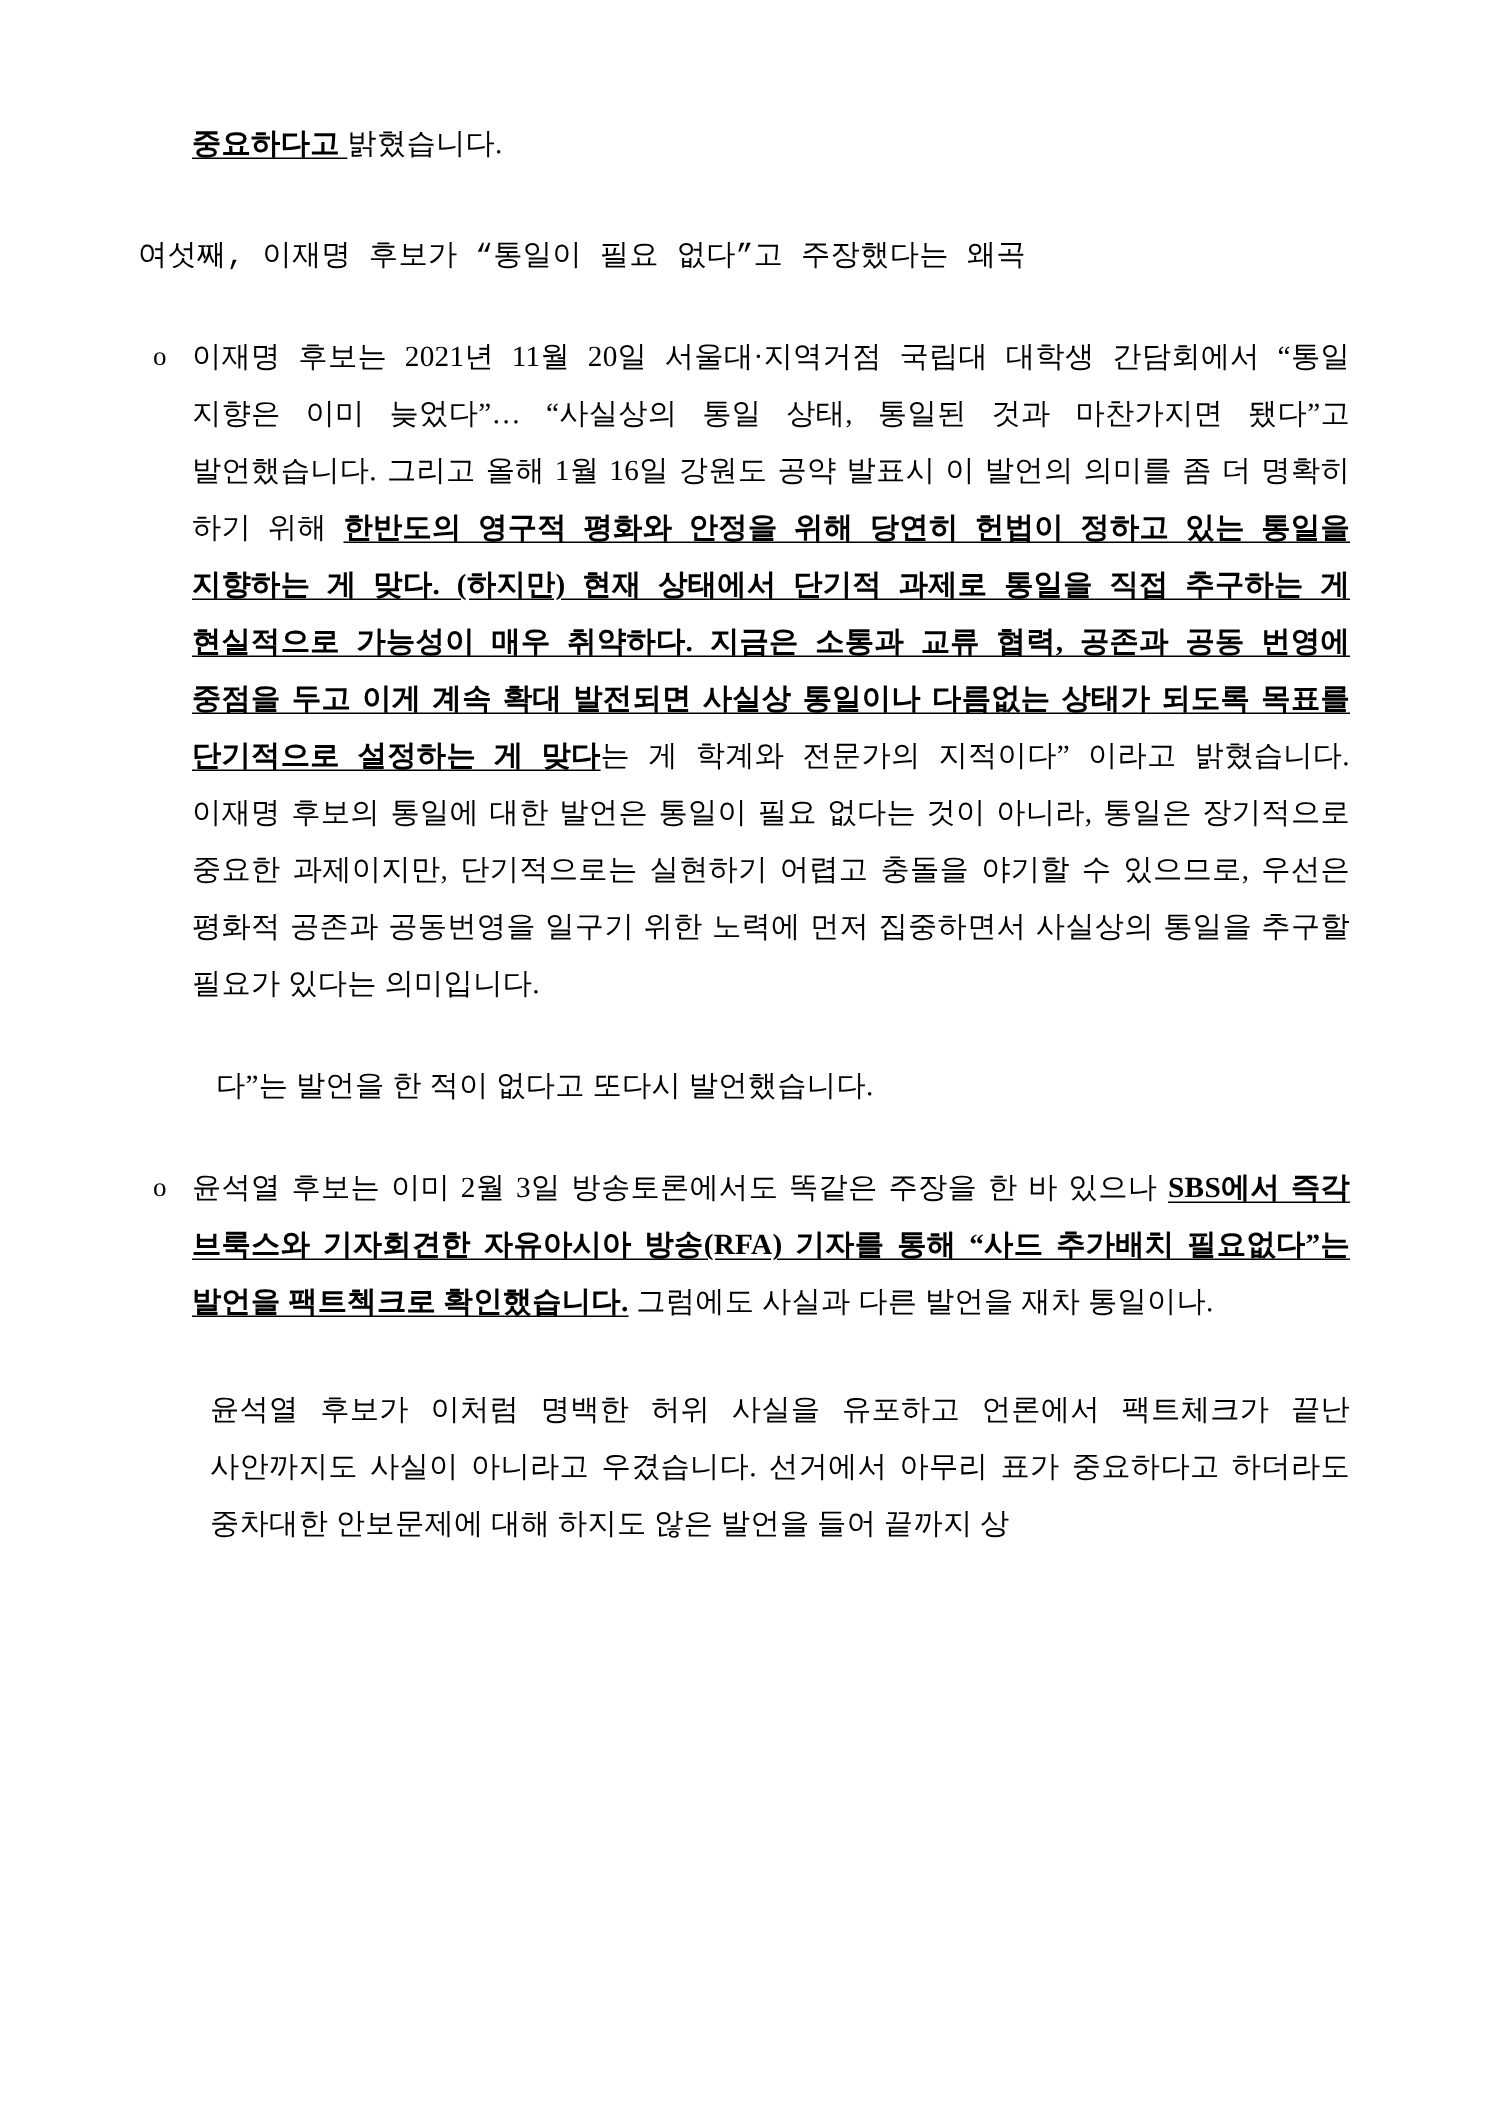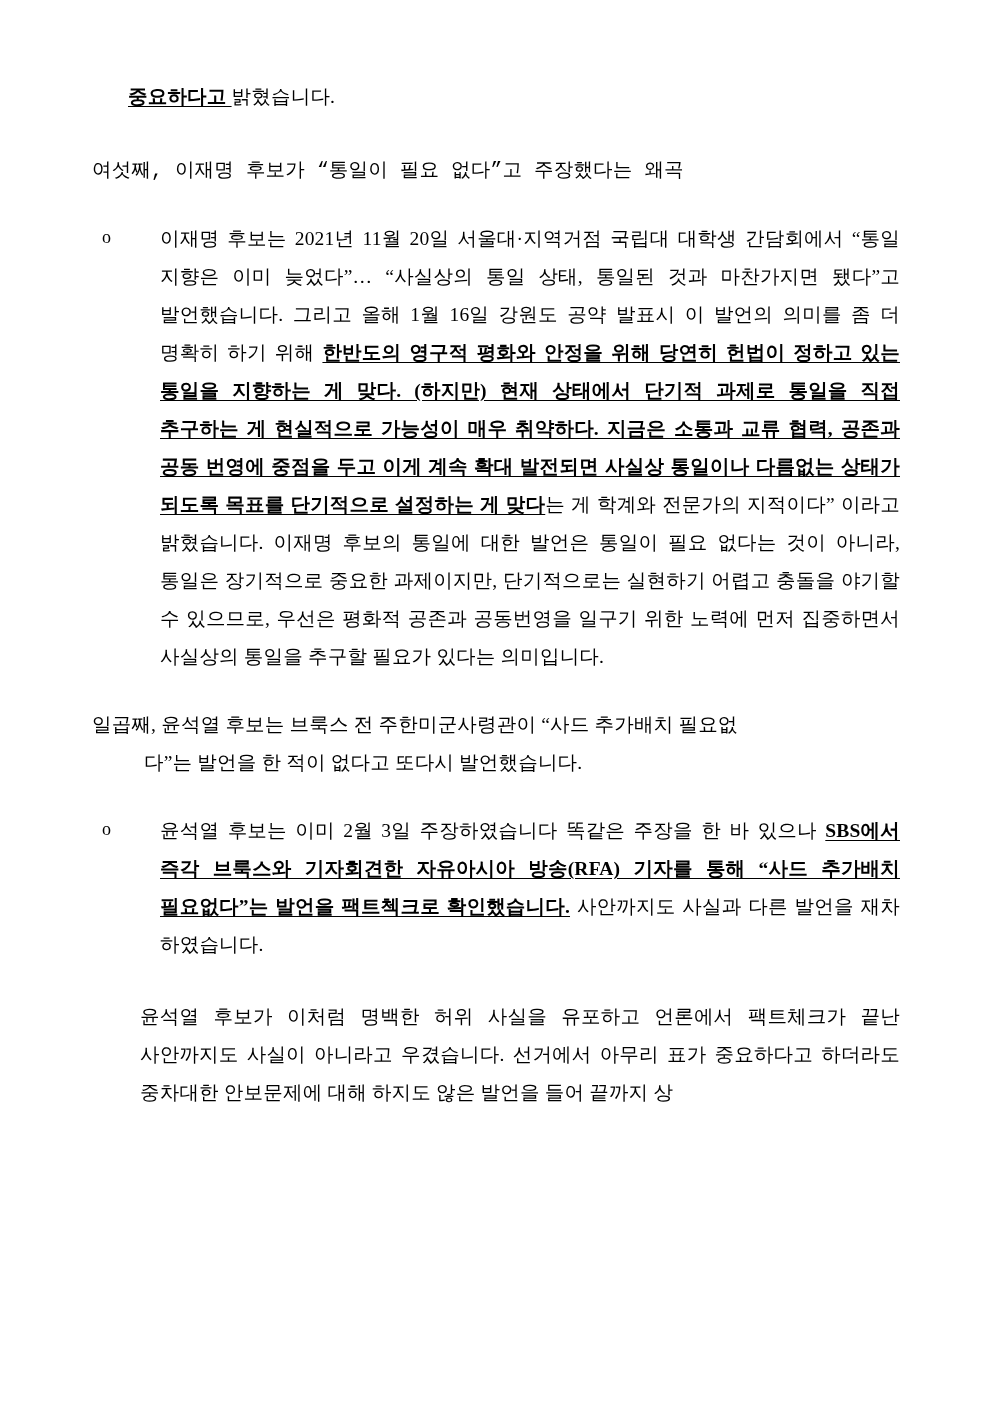--- a/index.html
+++ b/index.html
@@ -51,21 +51,20 @@
     padding-left: 10px;
     box-sizing: border-box;
     font-size: 18px;
     line-height: 1.95;
   }
   .bullet-body {
     flex: 1 1 auto;
     text-align: justify;
     text-justify: inter-character;
     word-break: keep-all;
-    margin-left: 32px;
   }
   .p-seven {
     margin-bottom: 30px;
   }
   .p-seven .lead {
     display: block;
     text-align: justify;
   }
   .indent-center {
     display: block;
@@ -98,27 +97,26 @@
     <p class="p p-heading">여섯째, 이재명 후보가 “통일이 필요 없다”고 주장했다는 왜곡</p>
 
     <div class="bullet-block">
       <span class="bullet-mark">o</span>
       <div class="bullet-body">
         <span>이재명 후보는    2021년 11월 20일 서울대·지역거점 국립대 대학생 간담회에서 “통일 지향은 이미 늦었다”… “사실상의 통일 상태, 통일된 것과 마찬가지면 됐다”고 발언했습니다. 그리고 올해 1월 16일 강원도 공약 발표시 이 발언의 의미를 좀 더 명확히 하기 위해 </span><span class="bu">한반도의 영구적 평화와 안정을 위해 당연히 헌법이 정하고 있는 통일을 지향하는 게 맞다. (하지만) 현재 상태에서 단기적 과제로 통일을 직접 추구하는 게 현실적으로 가능성이 매우 취약하다. 지금은 소통과 교류 협력, 공존과 공동 번영에 중점을 두고 이게 계속 확대 발전되면 사실상 통일이나 다름없는 상태가 되도록 목표를 단기적으로 설정하는 게 맞다</span><span>는 게 학계와 전문가의 지적이다” 이라고 밝혔습니다. 이재명 후보의 통일에 대한 발언은 통일이 필요 없다는 것이 아니라, 통일은 장기적으로 중요한 과제이지만, 단기적으로는 실현하기 어렵고 충돌을 야기할 수 있으므로, 우선은 평화적 공존과 공동번영을 일구기 위한 노력에 먼저 집중하면서 사실상의 통일을 추구할 필요가 있다는 의미입니다.</span>
       </div>
     </div>
 
     <p class="p p-seven">
-      <span class="lead">일곱째, 윤석열 후보는 브룩스 전 주한미군사령관이  “사드 추가배치 필요없</span>
       <span class="indent-center">다”는 발언을 한 적이 없다고 또다시 발언했습니다.</span>
     </p>
 
     <div class="bullet-block">
       <span class="bullet-mark">o</span>
       <div class="bullet-body">
-        <span>윤석열 후보는 이미 2월 3일 주장하였습니다 똑같은 주장을 한 바 있으나 </span><span class="bu">SBS에서 즉각 브룩스와 기자회견한 자유아시아 방송(RFA) 기자를 통해 “사드 추가배치 필요없다”는 발언을 팩트첵크로 확인했습니다.</span><span> 사안까지도 사실과 다른 발언을 재차 하였습니다.</span>
+        <span>윤석열 후보는 이미 2월 3일 방송토론에서도 똑같은 주장을 한 바 있으나 </span><span class="bu">SBS에서 즉각 브룩스와 기자회견한 자유아시아 방송(RFA) 기자를 통해 “사드 추가배치 필요없다”는 발언을 팩트첵크로 확인했습니다.</span><span> 그럼에도 사실과 다른 발언을 재차 통일이나.</span>
       </div>
     </div>
 
     <p class="p p-last">윤석열 후보가 이처럼 명백한 허위 사실을 유포하고 언론에서 팩트체크가 끝난 사안까지도 사실이 아니라고 우겼습니다. 선거에서 아무리 표가 중요하다고 하더라도 중차대한 안보문제에 대해 하지도 않은 발언을 들어 끝까지 상</p>
 
   </div>
 </div>
 
 </body></html>

